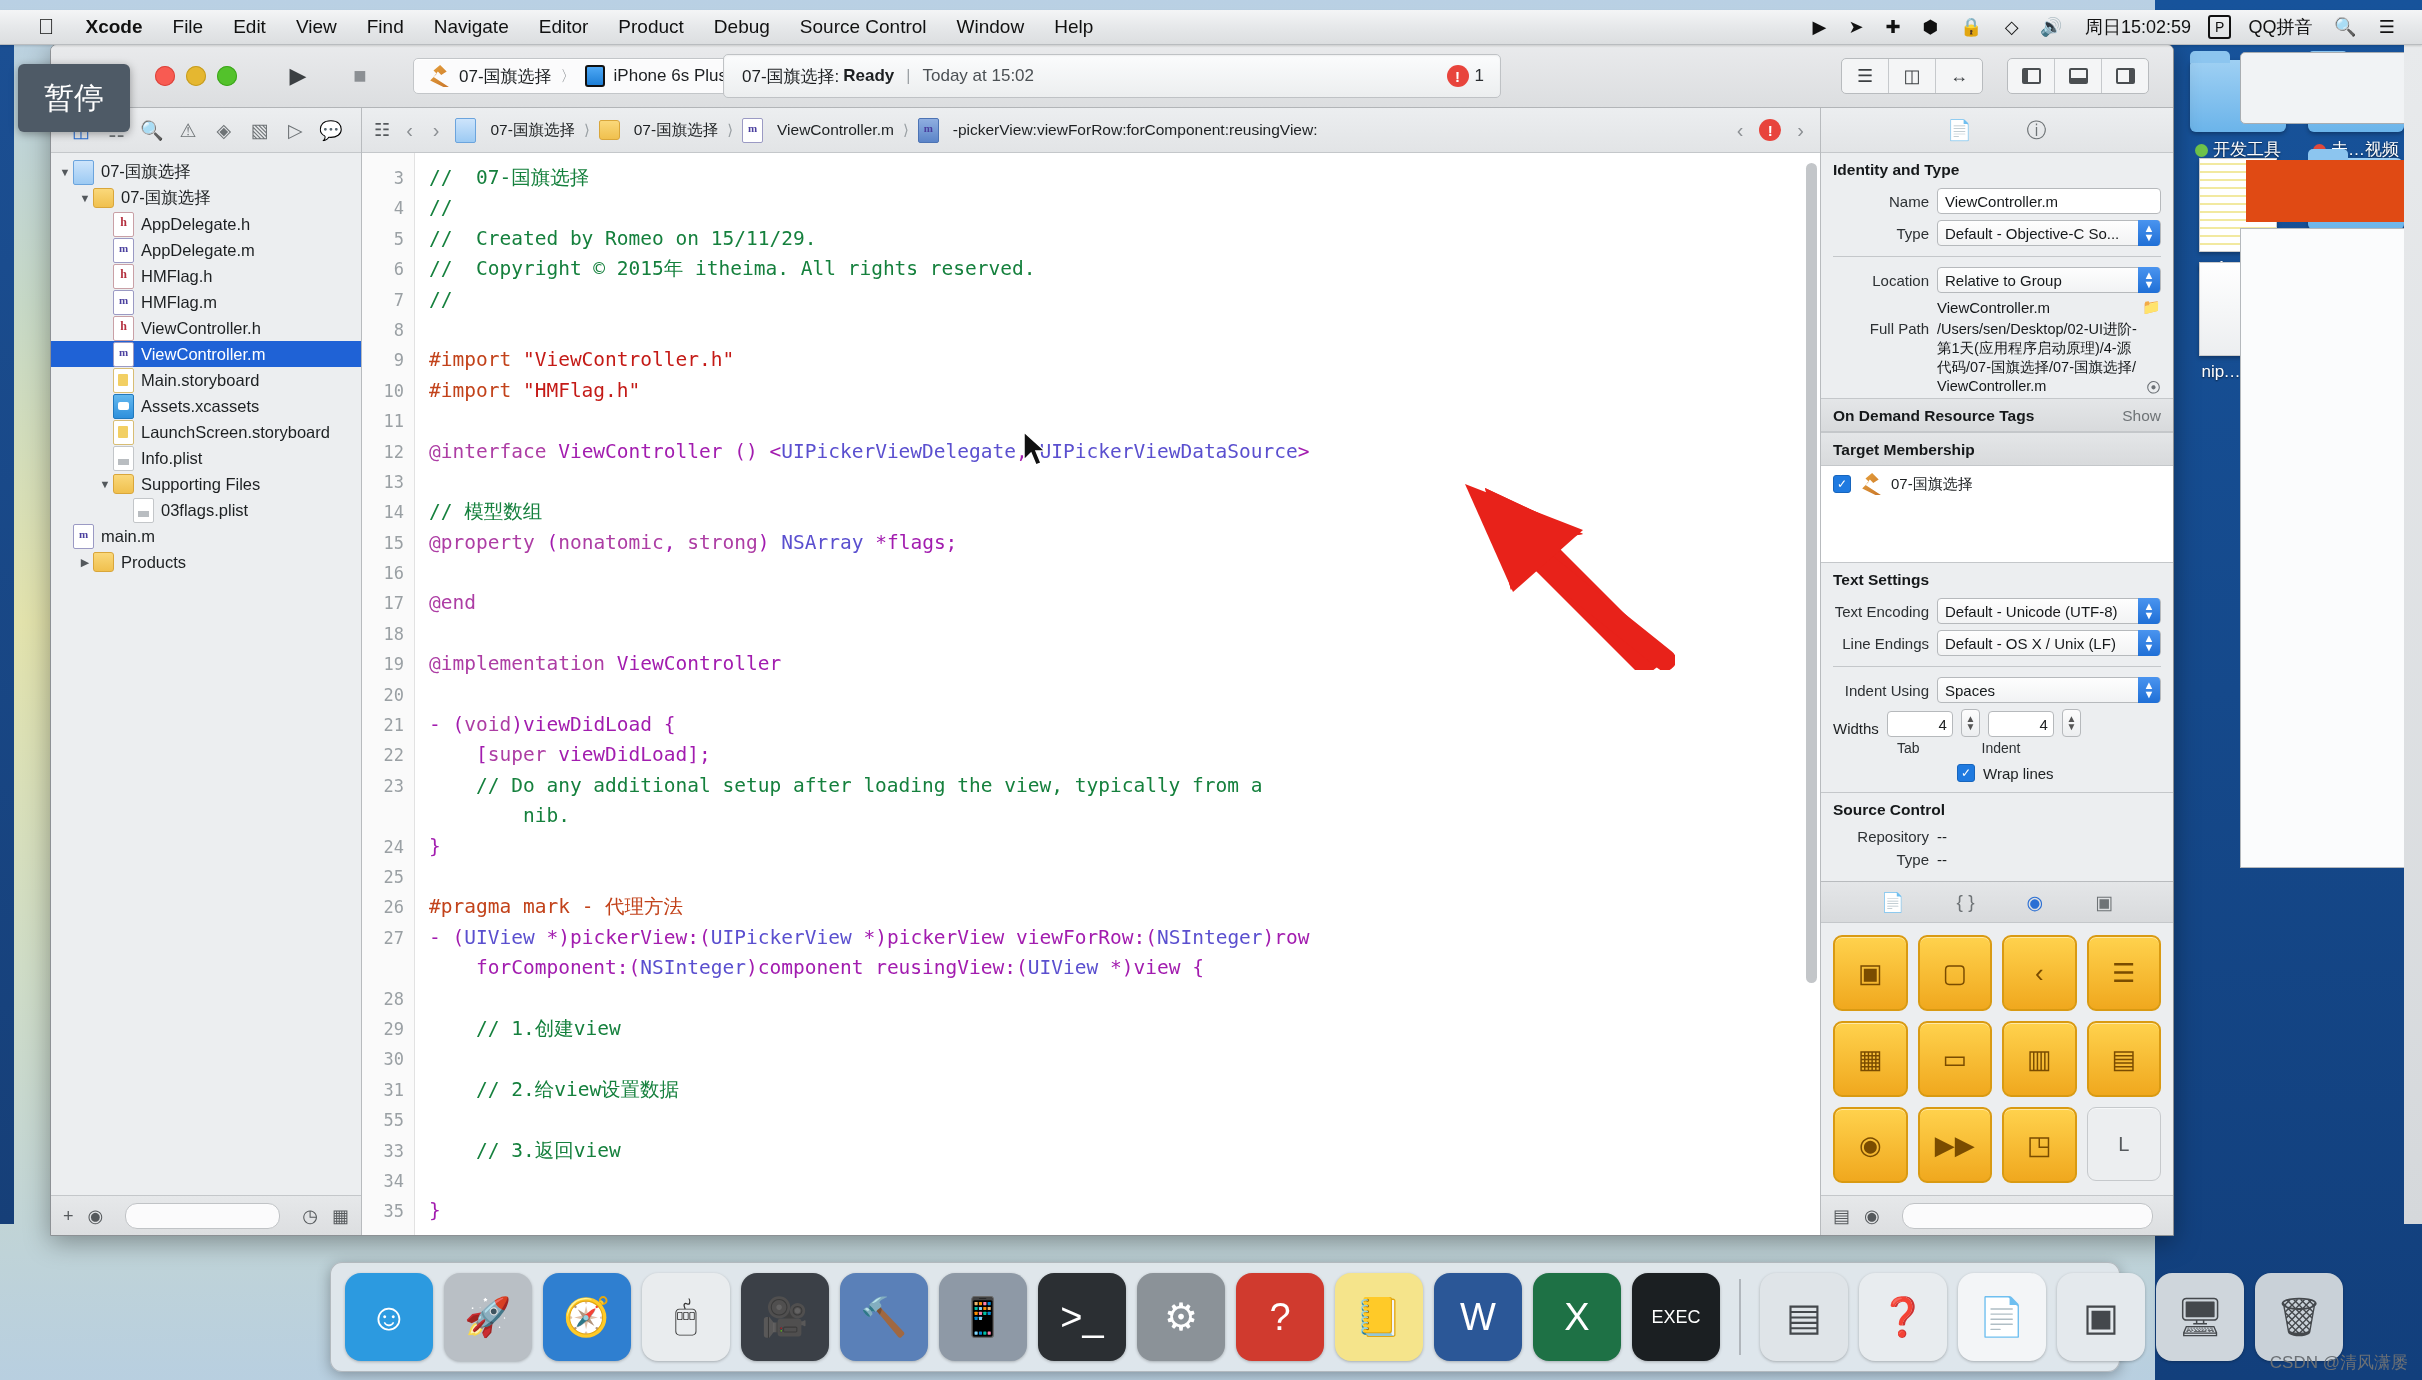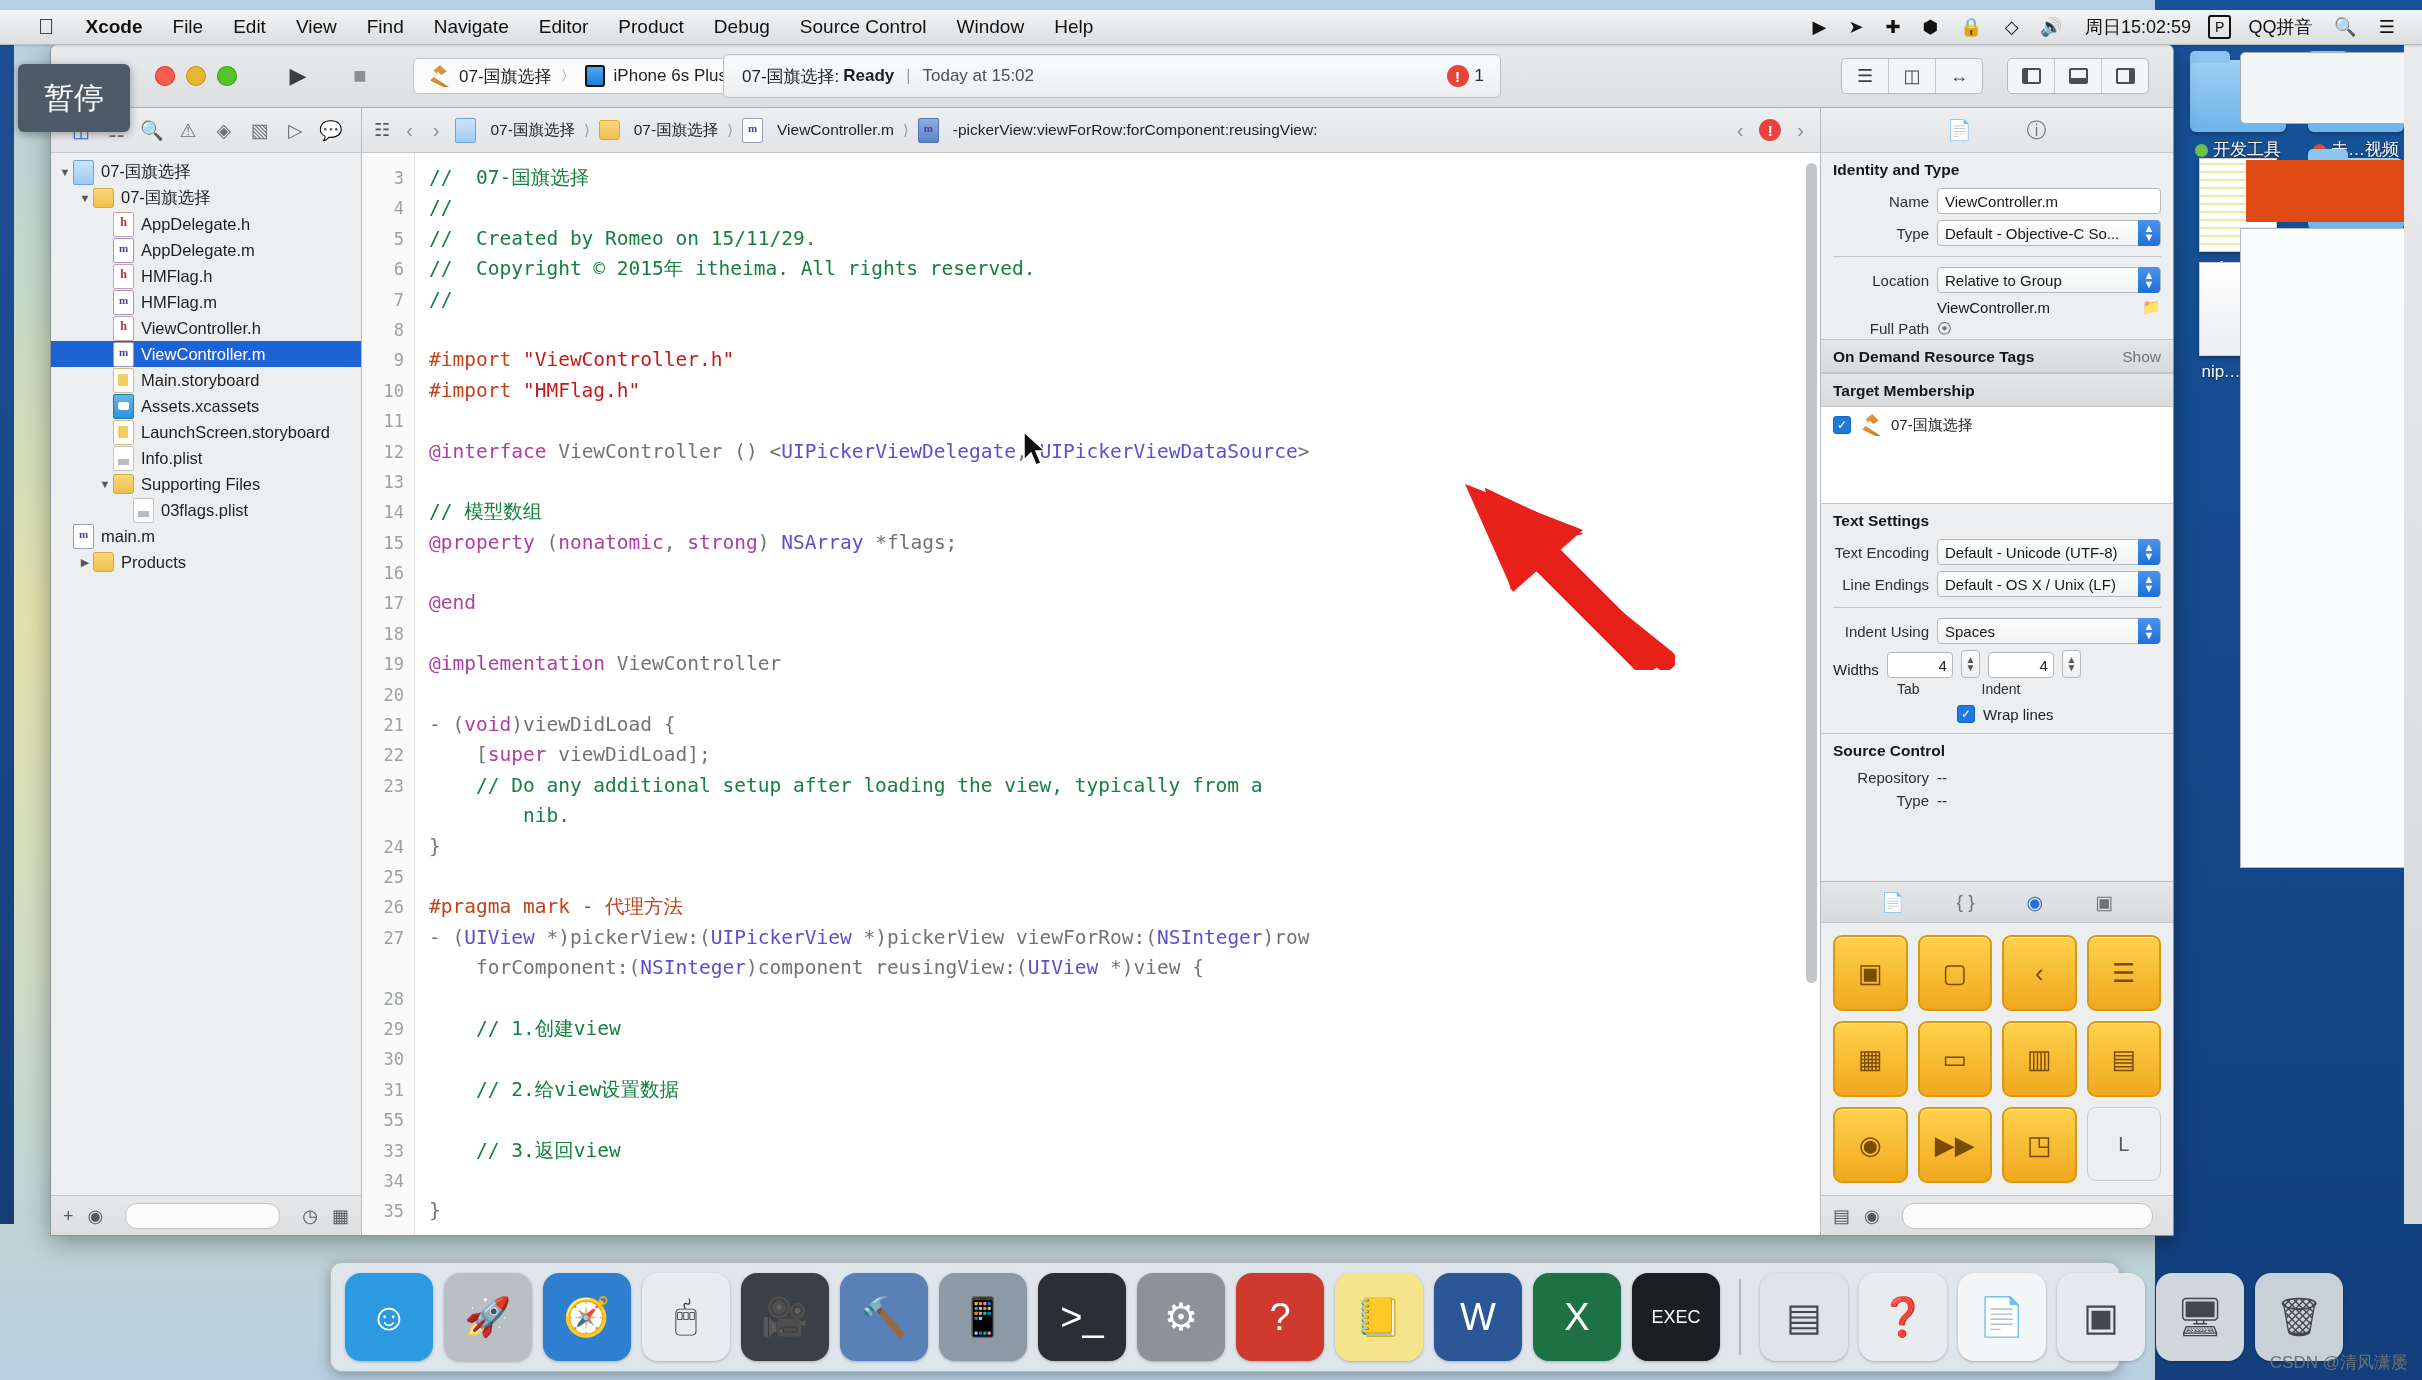--- a/index.html
+++ b/index.html
@@ -128,21 +128,21 @@
     text-align:right;padding-top:10px;flex:none;}
   #gutter div{height:30.4px;line-height:30.4px;font-size:17px;color:#9aa0a4;
     font-family:"DejaVu Sans Mono",monospace;padding-right:10px;}
   #code{flex:1;padding:10px 0 0 14px;font-family:"DejaVu Sans Mono",monospace;
      font-size:19.5px;line-height:30.4px;white-space:pre;color:#1d2022;overflow:hidden;}
   .c-com{color:#15803d;}
   .c-kw{color:#ad3da4;}
   .c-str{color:#c41a16;}
   .c-type{color:#5a4fcf;}
   .c-pre{color:#c2421a;}
-  .c-plain{color:#737373;}
+  .c-plain{color:#a21caf;}
   #code-scroll{position:absolute;right:3px;top:10px;width:11px;height:1000px;}
   #code-scroll i{display:block;width:11px;height:820px;border-radius:6px;background:#c3c6c9;}
   
   #inspector{width:352px;background:#eceef0;border-left:1px solid #b8bbbe;
     display:flex;flex-direction:column;}
   #insp-tabs{height:44px;display:flex;align-items:center;justify-content:center;gap:54px;
     background:linear-gradient(180deg,#eceef0,#e2e4e6);border-bottom:1px solid #c4c7ca;}
   .insp-tab{font-size:20px;color:#6e7376;}
   .insp-tab.active{color:#2a6fd4;}
   #insp-body{flex:1;overflow:hidden;font-size:15px;color:#1d2022;}
@@ -577,20 +577,21 @@
             <span>Relative to Group</span>
             <span class="stepper">▲<br>▼</span>
           </span>
         </div>
         <div class="subrow">
           <span>ViewController.m</span>
           <span style="color:#6b7075;">📁</span>
         </div>
         <div class="fullpath">
           <span class="lbl">Full Path</span>
+          <span class="val">/Users/sen/Desktop/02-UI进阶-第1天(应用程序启动原理)/4-源代码/07-国旗选择/07-国旗选择/ViewController.m</span>
           <span style="color:#6b7075;align-self:flex-end;">⦿</span>
         </div>
 
         <div class="insp-sect bar">
           <span>On Demand Resource Tags</span>
           <span class="show">Show</span>
         </div>
 
         <div class="insp-sect bar">
           <span>Target Membership</span>

